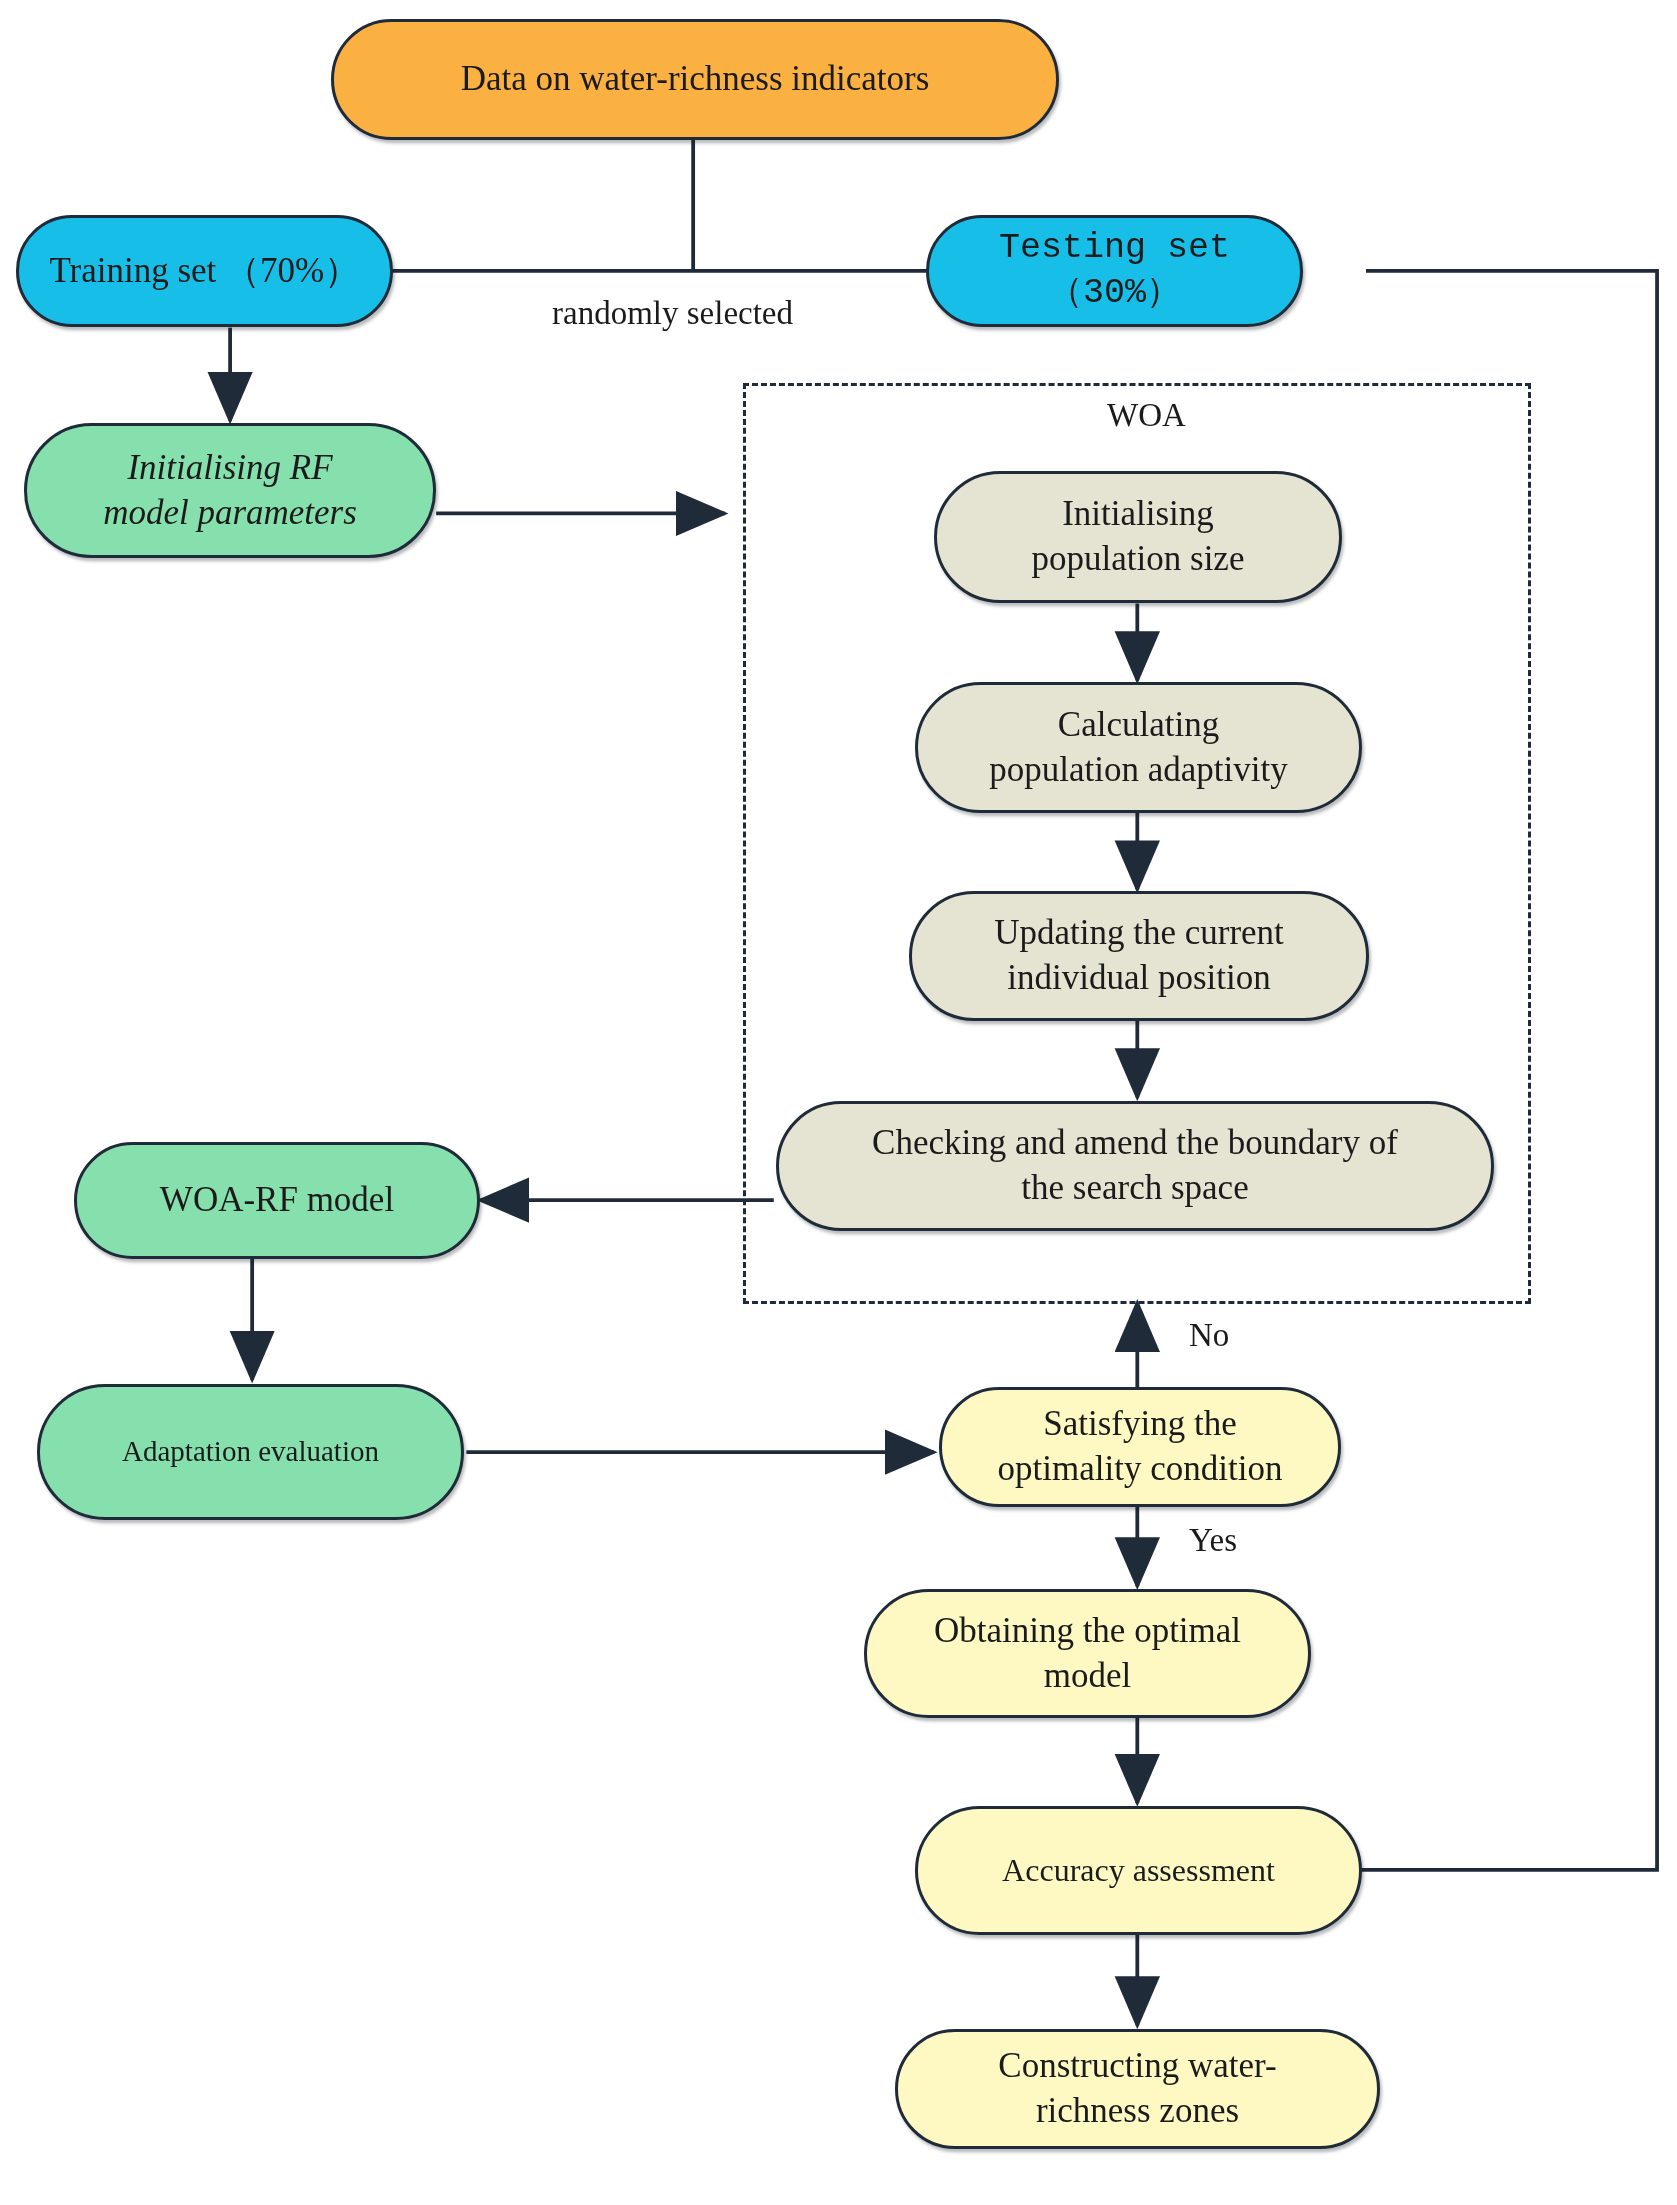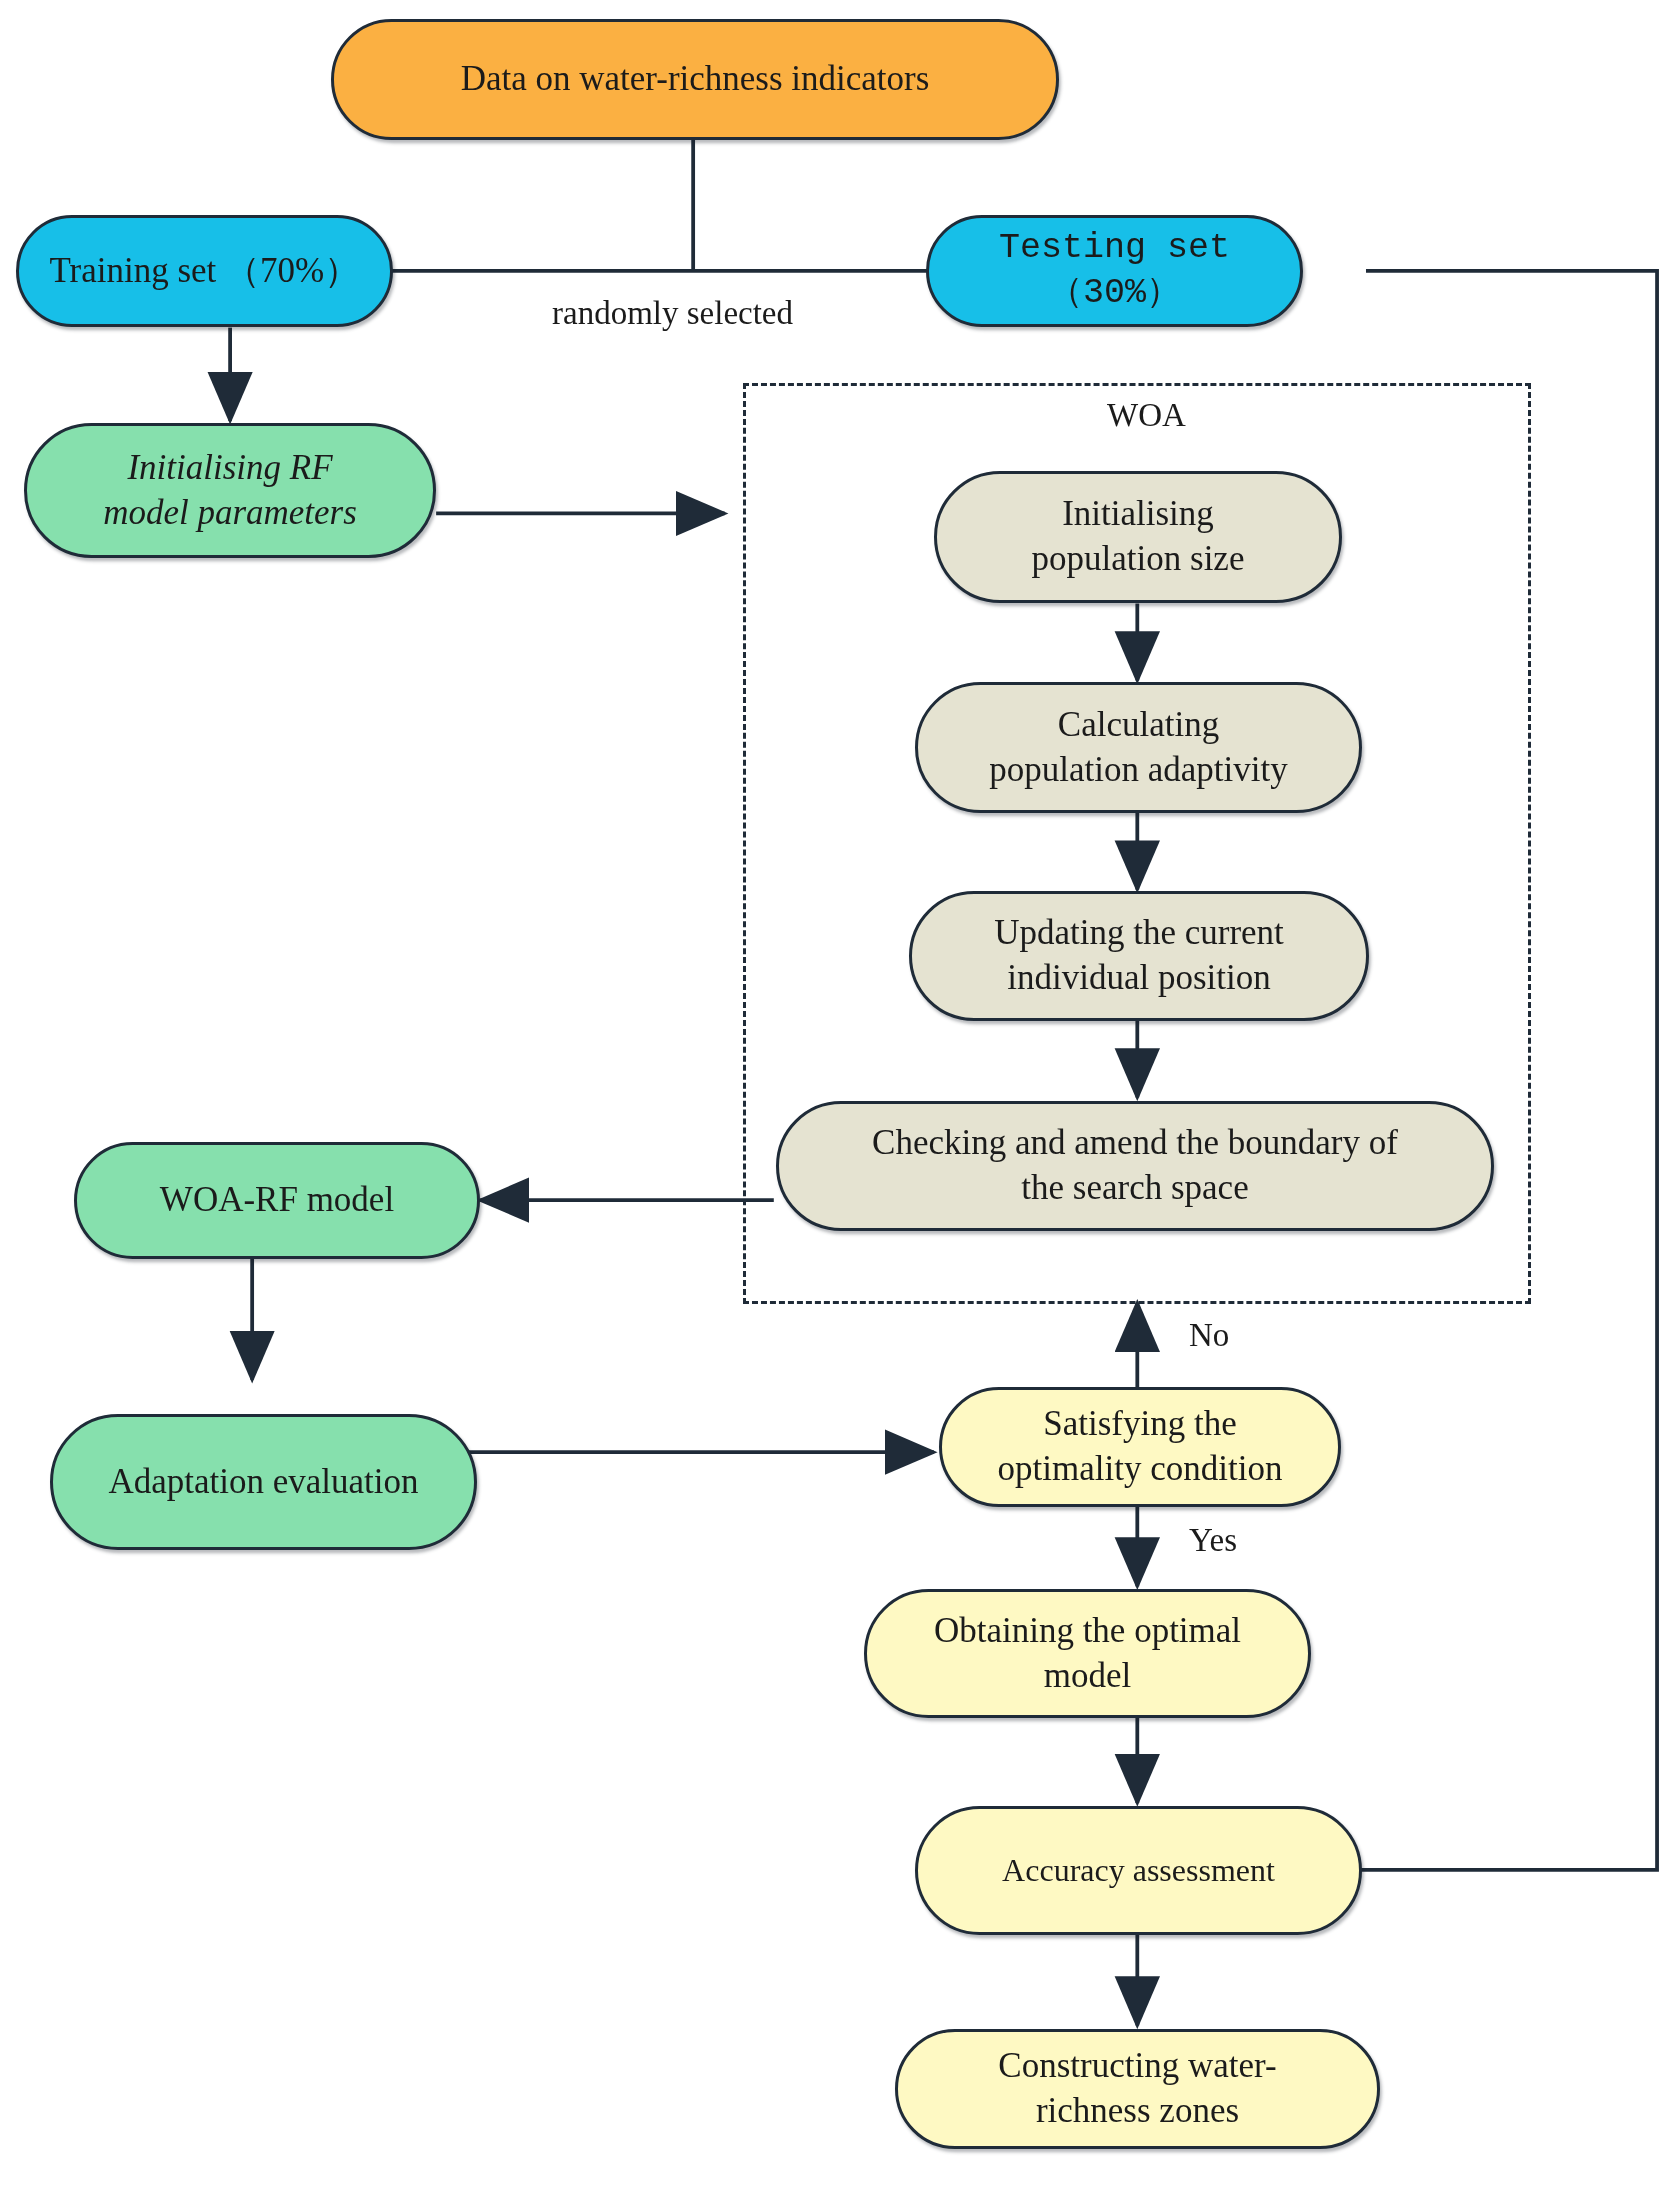--- a/index.html
+++ b/index.html
@@ -141,21 +141,21 @@
 
   <div class="node n-beige" style="left:776px; top:1101px; width:718px; height:130px; font-size:35px; white-space:pre-line;">
     <span class="txt">Checking and amend the boundary of
 the search space</span>
   </div>
 
   <div class="node n-green" style="left:74px; top:1142px; width:406px; height:117px; font-size:35px;">
     <span class="txt">WOA-RF model</span>
   </div>
 
-  <div class="node n-green" style="left:50px; top:1384px; width:427px; height:136px; font-size:35px;margin-top:30px;">
+  <div class="node n-green" style="left:37px; top:1384px; width:427px; height:136px; font-size:29px;">
     <span class="txt">Adaptation evaluation</span>
   </div>
 
   <div class="node n-purple" style="left:939px; top:1387px; width:402px; height:120px; font-size:35px; white-space:pre-line;">
     <span class="txt">Satisfying the
 optimality condition</span>
   </div>
 
   <div class="node n-purple" style="left:864px; top:1589px; width:447px; height:129px; font-size:35px; white-space:pre-line;">
     <span class="txt">Obtaining the optimal

